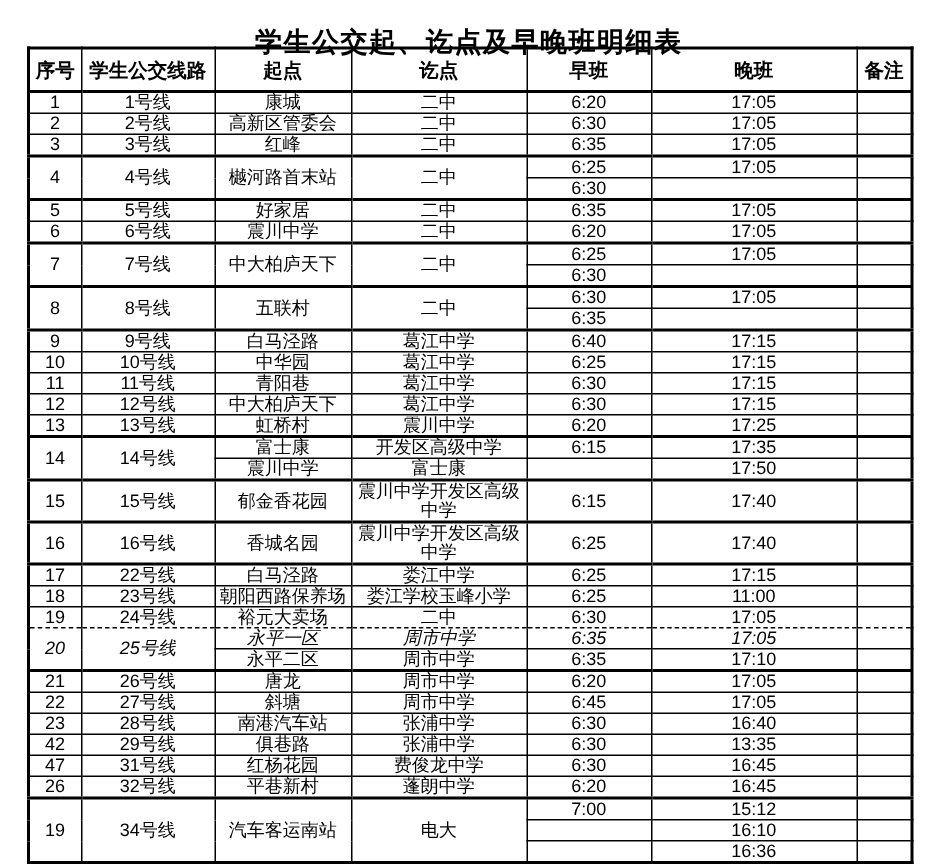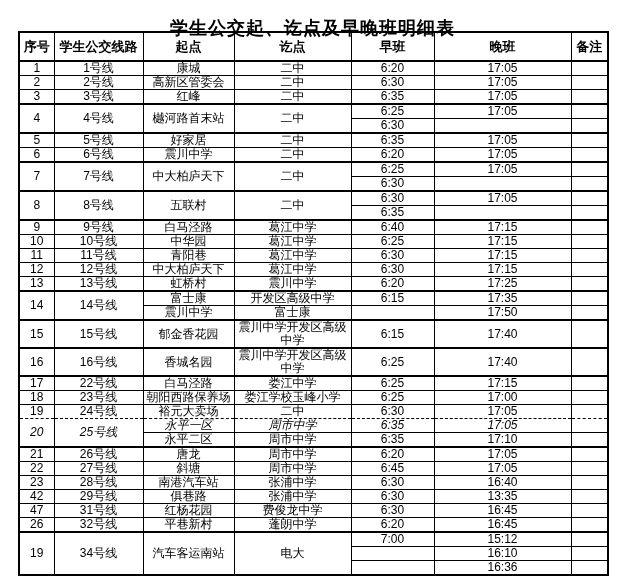--- a/index.html
+++ b/index.html
@@ -266,21 +266,21 @@
           <td>6:25</td>
           <td>17:15</td>
           <td></td>
         </tr>
         <tr>
           <td>18</td>
           <td>23号线</td>
           <td>朝阳西路保养场</td>
           <td>娄江学校玉峰小学</td>
           <td>6:25</td>
-          <td>17:00</td>
+          <td>11:00</td>
           <td></td>
         </tr>
         <tr class="dashed-bottom">
           <td>19</td>
           <td>24号线</td>
           <td>裕元大卖场</td>
           <td>二中</td>
           <td>6:30</td>
           <td>17:05</td>
           <td></td>

